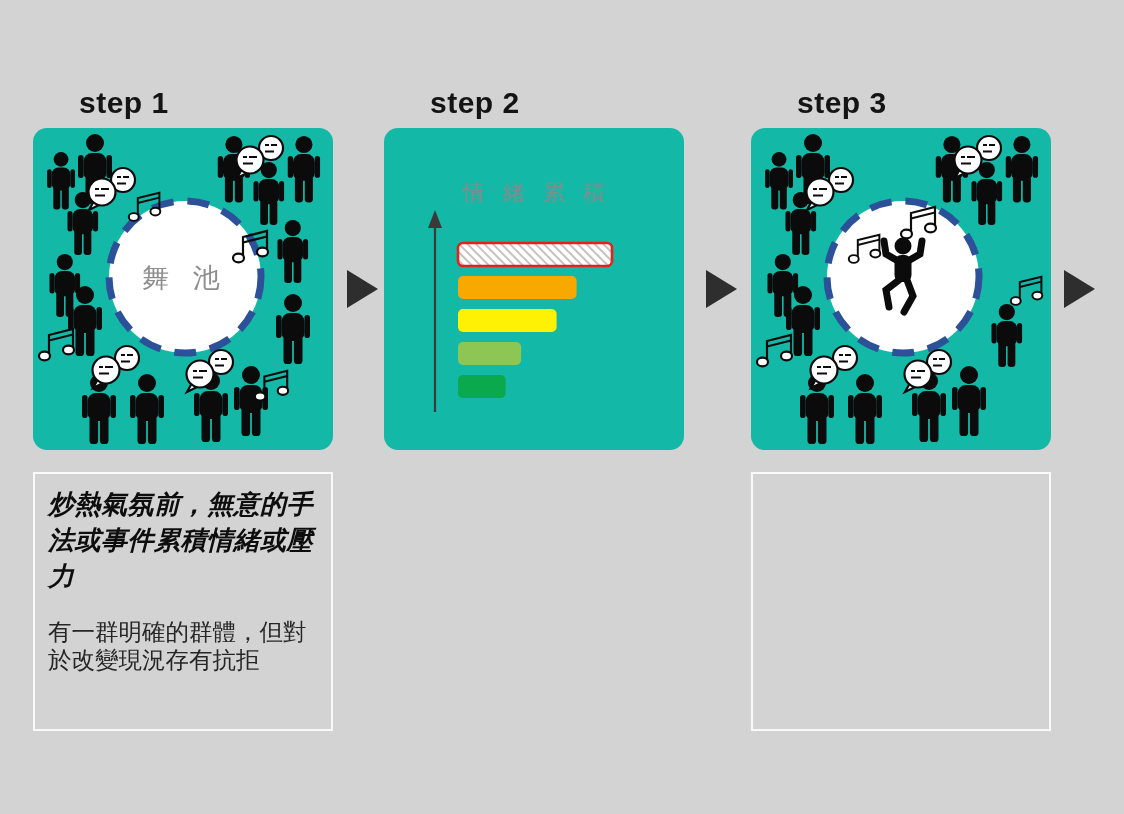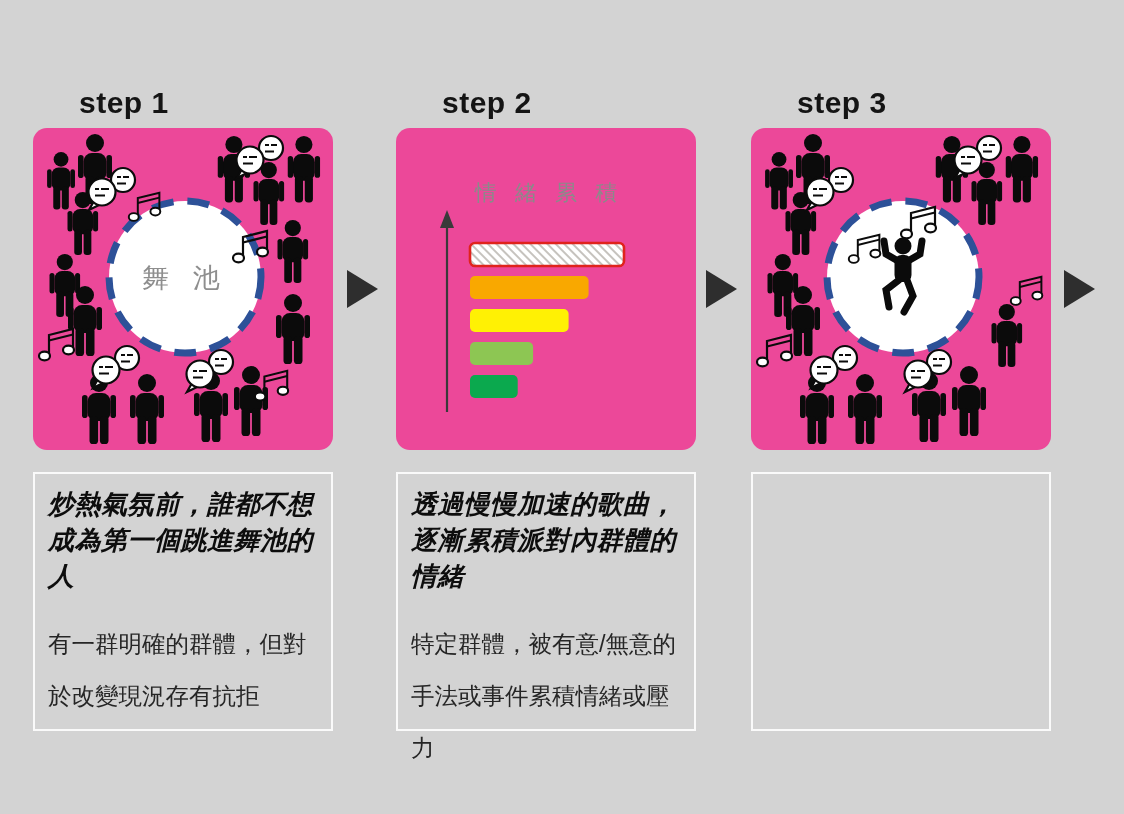--- a/index.html
+++ b/index.html
@@ -1,41 +1,41 @@
 <!DOCTYPE html>
 <html><head>
 <meta charset="utf-8">
 <style>
   html,body{margin:0;padding:0;}
   body{background:#bfbfbf;font-family:"Liberation Sans", sans-serif;}
   .canvas{
     position:relative;width:1124px;height:814px;background:#d3d3d3;overflow:hidden;
   }
   .col{position:absolute;top:0;width:300px;height:814px;}
-  .col1{left:33px;} .col2{left:396px;padding-left:43px;} .col3{left:751px;text-align:center;}
+  .col1{left:33px;} .col2{left:384px;padding-left:43px;} .col3{left:751px;text-align:center;}
   .step-label{
     position:absolute;top:86px;left:14px;font-size:30px;font-weight:700;color:#141414;
     letter-spacing:.5px;
     margin-left:32px;
   }
   .panel{
-    position:absolute;top:128px;left:0;width:300px;height:322px;background:#ec4899;
+    position:absolute;top:128px;left:0;width:300px;height:322px;background:#14b8a6;
     border-radius:14px;overflow:hidden;
   }
   .panel svg{display:block;}
   .textbox{
     position:absolute;top:472px;left:0;width:300px;height:259px;border:2px solid #fafafa;
     box-sizing:border-box;padding:12px 12px 0 13px;
   }
   .tb-head{
     margin:0 0 24px 0;font-size:26px;line-height:36px;font-weight:700;font-style:italic;
     color:#0d0d0d;letter-spacing:0.5px;
   }
   .tb-body{
-    margin:0;font-size:23.5px;line-height:52px;color:#262626;
+    margin:0;font-size:23.5px;line-height:28px;color:#262626;
   }
   .flow-arrow{
     position:absolute;top:270px;width:0;height:0;border-style:solid;
     border-width:19px 0 19px 31px;border-color:transparent transparent transparent #2e2e2e;
   }
   .fa1{left:347px;} .fa2{left:706px;} .fa3{left:1064px;}
   .defs-hidden{position:absolute;width:0;height:0;overflow:hidden;}
 </style>
 </head>
 <body>
@@ -119,21 +119,21 @@
         <use href="#sym-bubbles" transform="translate(150,220)"></use>
 
         <use href="#sym-note" transform="translate(94,62) scale(0.9)"></use>
         <use href="#sym-note" transform="translate(198,100)"></use>
         <use href="#sym-note" transform="translate(4,198)"></use>
         <use href="#sym-note" transform="translate(220,240) scale(0.95)"></use>
       </svg>
     </div>
 
     <div class="textbox">
-      <p class="tb-head">炒熱氣氛前，誰都不想成為第一個跳進舞池的人</p>
+      <p class="tb-head">炒熱氣氛前，無意的手法或事件累積情緒或壓力</p>
       <p class="tb-body">有一群明確的群體，但對於改變現況存有抗拒</p>
     </div>
   </div>
 
   <div class="col col2">
     <div class="step-label">step 2</div>
 
     <div class="panel">
       <svg width="300" height="322" viewBox="0 0 300 322">
         <text x="153" y="72" text-anchor="middle" font-size="22" letter-spacing="6" fill="#8a8a8a">情 緒 累 積</text>
@@ -142,24 +142,20 @@
         <g id="bars-group">
             <rect x="74" y="115" width="154.0" height="23" rx="5" fill="url(#hatch)" stroke="#e0231c" stroke-width="2.6"></rect>
             <rect x="74" y="148" width="118.6" height="23" rx="5" fill="#f9a800"></rect>
             <rect x="74" y="181" width="98.6" height="23" rx="5" fill="#fff104"></rect>
             <rect x="74" y="214" width="63.1" height="23" rx="5" fill="#8dc653"></rect>
             <rect x="74" y="247" width="47.7" height="23" rx="5" fill="#0ba94e"></rect>
           </g>
       </svg>
     </div>
 
-    <div class="textbox">
-      <p class="tb-head">透過慢慢加速的歌曲，逐漸累積派對內群體的情緒</p>
-      <p class="tb-body">特定群體，被有意/無意的手法或事件累積情緒或壓力</p>
-    </div>
   </div>
 
   <div class="col col3">
     <div class="step-label">step 3</div>
 
     <div class="panel">
       <svg width="300" height="322" viewBox="0 0 300 322">
         <circle cx="152" cy="149" r="76" fill="#ffffff" stroke="#2d5198" stroke-width="7" stroke-dasharray="22 14"></circle>
 
         <use href="#sym-note" transform="translate(96,104) scale(0.9)"></use>

